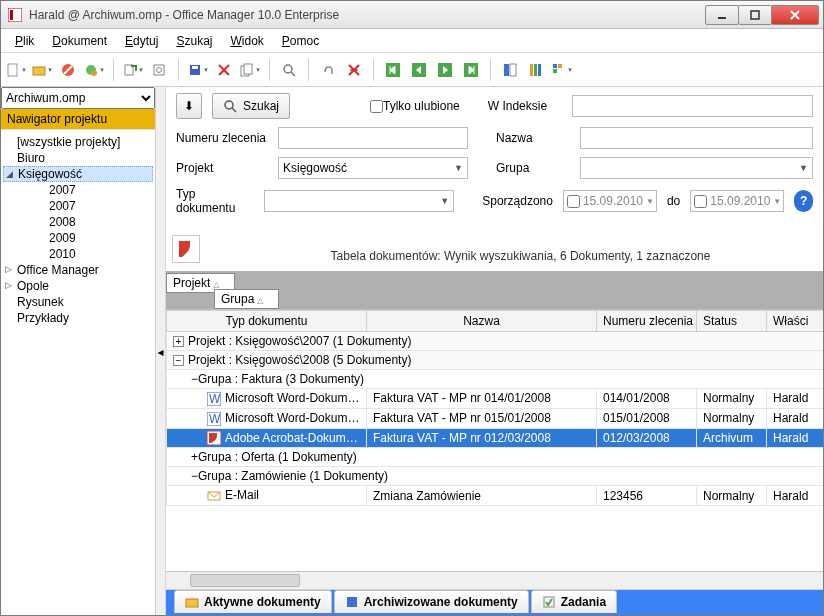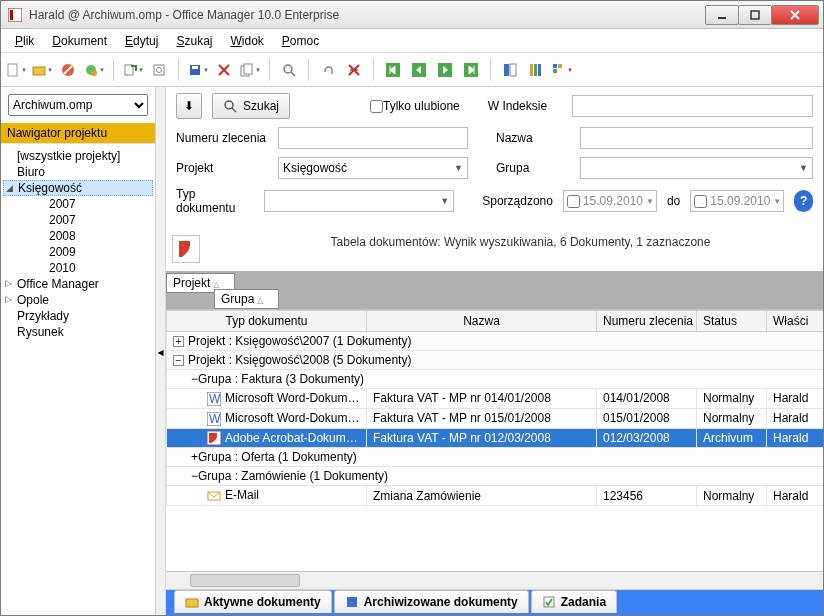--- a/index.html
+++ b/index.html
@@ -17,21 +17,21 @@
 .menubar .menu-item { padding:3px 8px; color:#000000; cursor:default;}
 .menubar .menu-item u { text-decoration:underline; }
 
 .toolbar { height:34px; display:flex; align-items:center; padding:0 4px; gap:4px; border-bottom:1px solid #d0d0d0;}
 .toolbar .tb-icon { width:22px; height:22px; display:flex;align-items:center;justify-content:center; border:1px solid transparent; border-radius:2px;}
 .toolbar .tb-icon.drop::after{content:"▾"; font-size:7px; margin-left:2px; color:#666;}
 .toolbar .sep { width:1px; height:22px; background:#cfcfcf; margin:0 4px;}
 
 .main { display:flex; height: calc(616px - 28px - 24px - 34px); }
 .sidebar { width:155px; border-right:1px solid #d0d0d0; display:flex; flex-direction:column;}
-.sidebar select.db { margin:7px; height:22px; font-size:12px; }
+.sidebar select.db { margin:0; height:22px; font-size:12px; }
 .nav-header { padding:3px 6px; background:#eab308; border-bottom:1px solid #e0e0e0;}
 .tree { padding:4px 2px; overflow:auto; flex:0 0 auto;}
 .tree-node { padding:1px 2px 1px 18px; white-space:nowrap; position:relative;}
 .tree-node.l1{padding-left:14px;}
 .tree-node.l3{padding-left:46px;}
 .tree-node.sel { background:#cfe5ff; border:1px dotted #6aa8e8; padding-top:0; padding-bottom:0;}
 .tree-caret{position:absolute;left:2px;top:2px;font-size:9px;color:#555;}
 
 .right { flex:1; display:flex; flex-direction:column; overflow:hidden;}
 .search-panel { padding:6px 10px 10px 10px; }
@@ -39,21 +39,21 @@
 .sp-row .lbl { width:92px; }
 .sp-row .lbl-r { width:74px; margin-left:18px;}
 .sp-row input[type=text]{ height:22px; border:1px solid #bcbcbc; padding:0 4px; }
 .sp-row .combo{height:22px;border:1px solid #bcbcbc;display:flex;align-items:center;flex:1;position:relative;}
 .sp-row .combo .caret{position:absolute;right:4px;font-size:9px;color:#555;}
 .down-btn{width:26px;height:26px;border:1px solid #a9a9a9;background:linear-gradient(#fdfdfd,#e6e6e6);display:flex;align-items:center;justify-content:center;border-radius:2px;}
 .szukaj-btn{height:26px;padding:0 10px;border:1px solid #a9a9a9;background:linear-gradient(#fdfdfd,#e6e6e6);display:flex;align-items:center;gap:6px;border-radius:2px;}
 .check{display:flex;align-items:center;gap:0;}
 .date-field{height:22px;width:94px;border:1px solid #bcbcbc;display:flex;align-items:center;gap:3px;padding:0 3px;color:#888;}
 .help-btn{width:22px;height:22px;border-radius:11px;background:#2d6fd6;color:#fff;display:flex;align-items:center;justify-content:center;font-weight:bold;}
-.result-header{display:flex;align-items:flex-start;gap:28px;padding:2px 10px 8px 6px;}
+.result-header{display:flex;align-items:flex-end;gap:28px;padding:2px 10px 8px 6px;}
 .pdf-icon{width:28px;height:28px;border:1px solid #c8c8c8;background:#fff;display:flex;align-items:center;justify-content:center;}
 .result-text{flex:1;text-align:center;color:#333;}
 
 .group-bar{background:#b0b0b0;height:38px;position:relative;margin:0 0 0 0;}
 .group-tag{position:absolute;background:#fff;border:1px solid #888;padding:2px 14px 2px 6px;font-size:11px;}
 .group-tag .sort{color:#888;font-size:8px;margin-left:3px;}
 .group-tag.p{left:0;top:2px;}
 .group-tag.g{left:48px;top:18px;}
 
 .table-wrap{flex:1;overflow:auto;border-top:1px solid #c0c0c0;}
@@ -248,22 +248,22 @@
       <div class="tree-node l1">[wszystkie projekty]</div>
       <div class="tree-node l1">Biuro</div>
       <div class="tree-node l1 sel"><span class="tree-caret">◢</span><span>Księgowość</span></div>
       <div class="tree-node l3">2007</div>
       <div class="tree-node l3">2007</div>
       <div class="tree-node l3">2008</div>
       <div class="tree-node l3">2009</div>
       <div class="tree-node l3">2010</div>
       <div class="tree-node l1"><span class="tree-caret">▷</span><span>Office Manager</span></div>
       <div class="tree-node l1"><span class="tree-caret">▷</span><span>Opole</span></div>
+      <div class="tree-node l1">Rysunek</div>
       <div class="tree-node l1">Przykłady</div>
-      <div class="tree-node l1">Rysunek</div>
     </div>
   </div>
 
   <div class="splitter-collapse">◂</div>
 
   <div class="right">
     <div class="search-panel">
       <div class="sp-row">
         <div class="down-btn">⬇</div>
         <div class="szukaj-btn">

